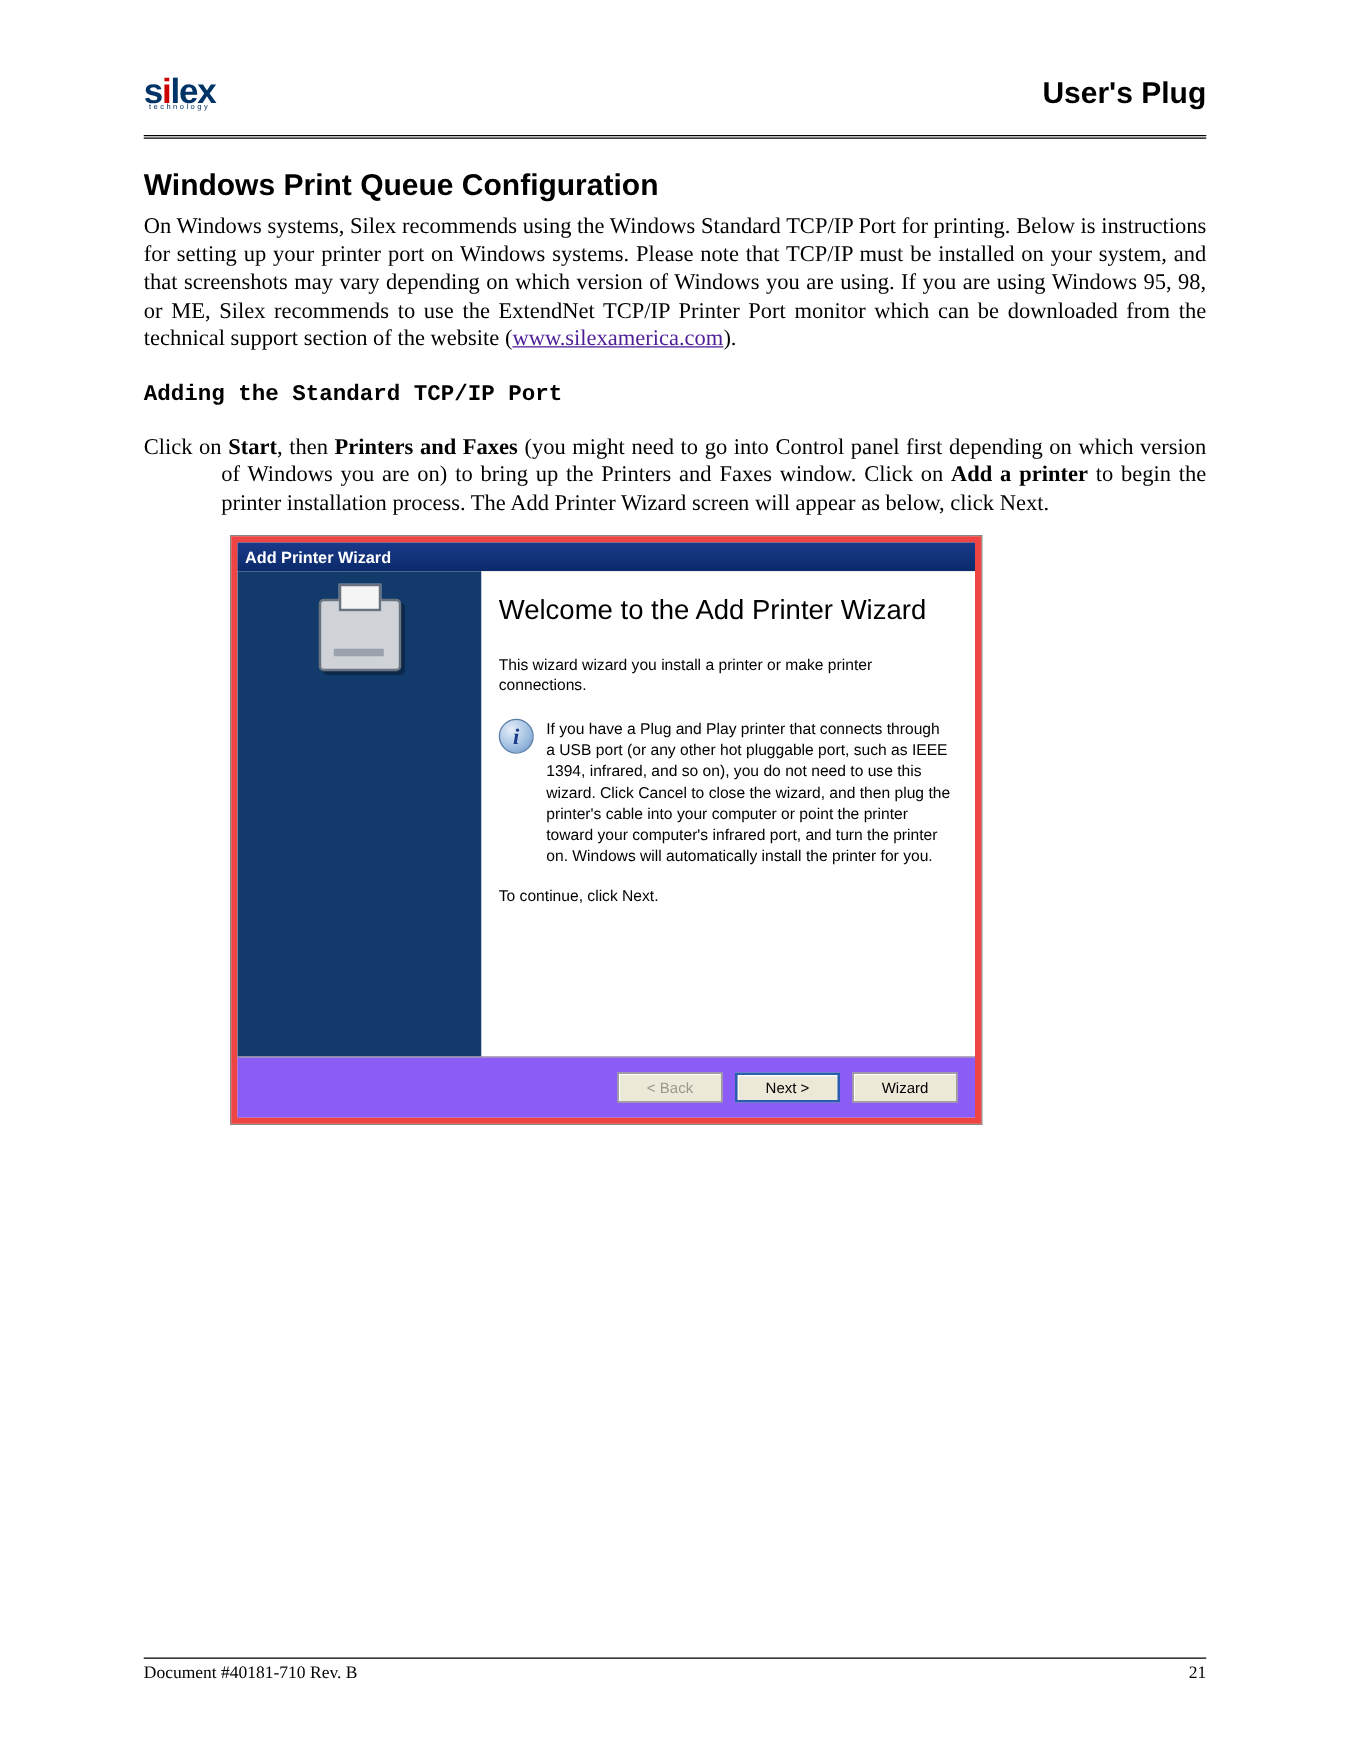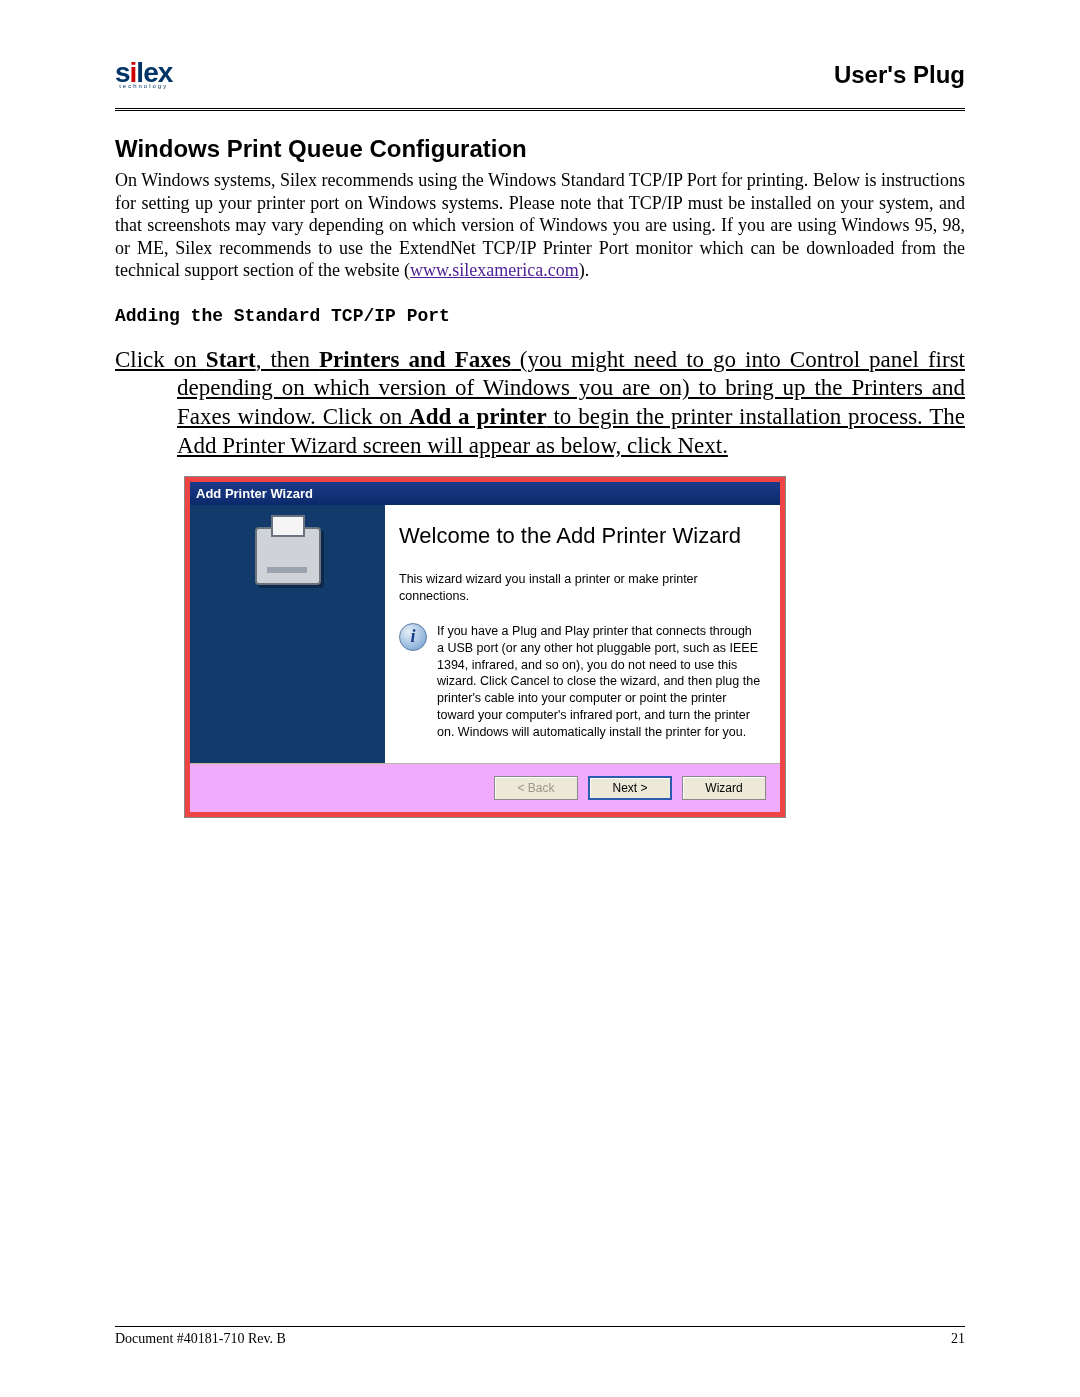--- a/index.html
+++ b/index.html
@@ -62,27 +62,26 @@
     margin: 0 0 24px 0;
   }
   a.link { color: #4c1d95; text-decoration: underline; }
   h2.sub {
     font-family: Liberation Mono, monospace;
     font-size: 18px;
     font-weight: bold;
     margin: 0 0 20px 0;
   }
   p.step {
-    font-size: 23px;
+    font-size: 18px;
     text-align: justify;
     line-height: 1.25;
     margin: 15px 0 16px 0;
     padding-left: 62px;
     text-indent: -62px;
-    text-decoration: underline;
   }
   .b { font-weight: bold; }
 
   
   .wizard {
     width: 590px;
     margin: 8px 0 0 70px;
     border: 5px solid #ef4444;
     font-family: Tahoma, Arial, sans-serif;
     font-size: 12px;
@@ -92,21 +91,21 @@
   .titlebar {
     background: linear-gradient(#1a3a8a, #0b2a6a);
     color: #fff;
     font-weight: bold;
     font-size: 13px;
     padding: 4px 6px;
   }
   .wiz-body {
     display: flex;
     background: #fff;
-    height: 258px;
+    height: 388px;
   }
   .sidebar {
     width: 195px;
     background: #123a6a;
     display: flex;
     align-items: flex-start;
     justify-content: center;
     padding-top: 22px;
   }
   .printer-icon {
@@ -155,21 +154,21 @@
     color:#1a3a8a; font-size:18px;
     flex: 0 0 auto;
   }
   .info-text { font-size:12.5px; line-height:1.35; }
   .button-bar {
     border-top: 1px solid #b8b5a5;
     padding: 12px 14px;
     display: flex;
     justify-content: flex-end;
     gap: 10px;
-    background:#f0abfc;
+    background:#8b5cf6;
   }
   .btn {
     min-width: 84px;
     height: 24px;
     font-size: 12px;
     font-family: Tahoma, Arial, sans-serif;
     background: #ece9d8;
     border: 1px solid #888;
     box-shadow: inset 1px 1px 0 #fff;
     padding: 0 8px;
@@ -220,20 +219,21 @@
       <div class="sidebar">
         <div class="printer-icon"></div>
       </div>
       <div class="content">
         <div class="wiz-h1">Welcome to the Add Printer Wizard</div>
         <div class="wiz-p">This wizard wizard you install a printer or make printer connections.</div>
         <div class="info-row">
           <div class="info-icon">i</div>
           <div class="info-text">If you have a Plug and Play printer that connects through a USB port (or any other hot pluggable port, such as IEEE 1394, infrared, and so on), you do not need to use this wizard. Click Cancel to close the wizard, and then plug the printer's cable into your computer or point the printer toward your computer's infrared port, and turn the printer on. Windows will automatically install the printer for you.</div>
         </div>
+        <div class="wiz-p">To continue, click Next.</div>
       </div>
     </div>
     <div class="button-bar">
       <button class="btn" disabled="">&lt; Back</button>
       <button class="btn default">Next &gt;</button>
       <button class="btn">Wizard</button>
     </div>
   </div>
 
   <div class="footer">

